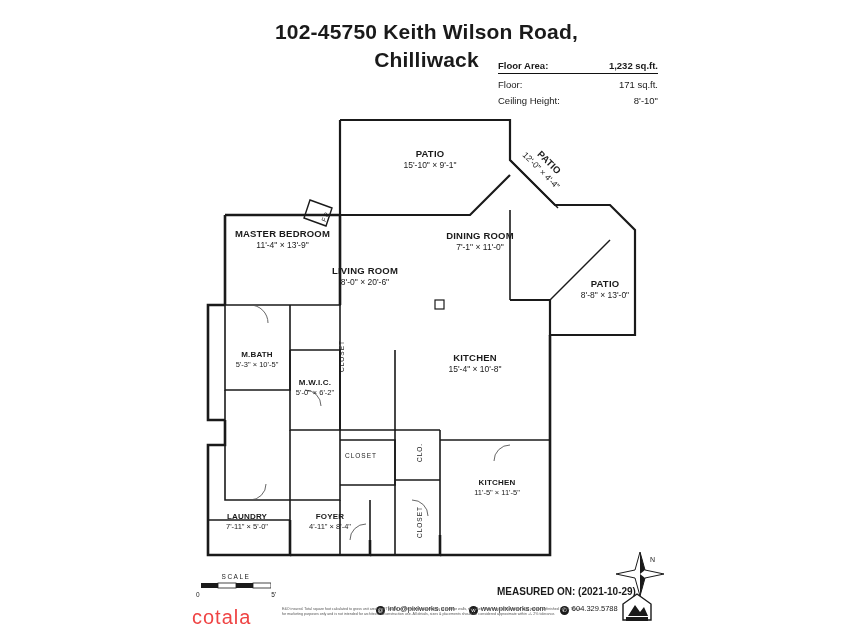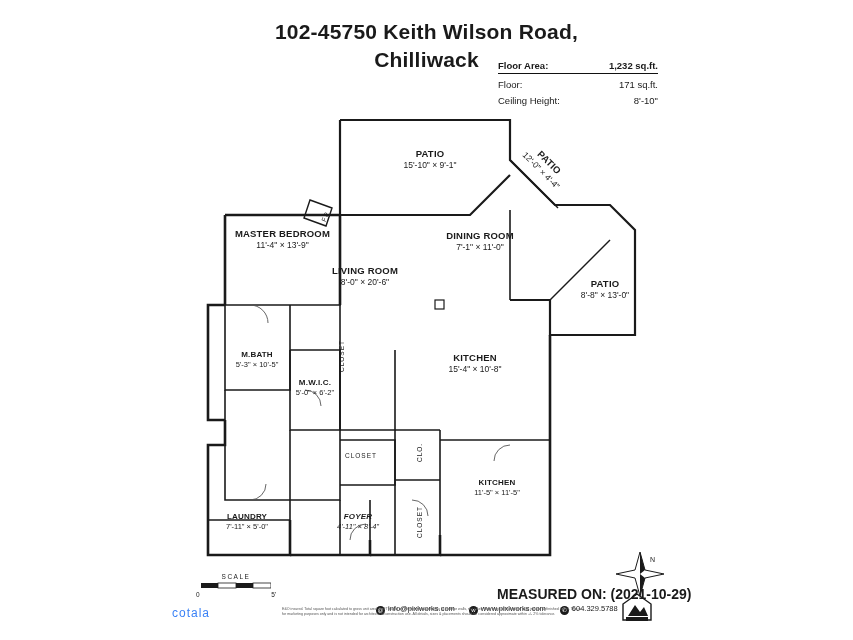--- a/index.html
+++ b/index.html
@@ -47,25 +47,25 @@
   .rm .d{font-size:8.5px;}
   .rm.sm .n{font-size:8px;}
   .rm.sm .d{font-size:7.5px;}
   .vert{font-size:6.5px;letter-spacing:1px;}
 
   
   .scale{position:absolute;left:196px;top:573px;width:80px;text-align:center;}
   .scale .cap{font-size:6.5px;letter-spacing:1.5px;}
   .scale .ends{display:flex;justify-content:space-between;font-size:6.5px;margin-top:1px;}
 
-  .cotala{position:absolute;left:172px;top:606px;font-size:12px;letter-spacing:1px;color:#3b82f6;}
+  .cotala{position:absolute;left:192px;top:606px;font-size:20px;letter-spacing:1px;color:#ef4444;}
 
   .disclaimer{position:absolute;left:282px;top:607px;width:300px;font-size:3.6px;color:#555;line-height:1.5;}
 
-  .measured{position:absolute;left:497px;top:586px;font-size:14px;font-weight:bold;}
+  .measured{position:absolute;left:497px;top:586px;font-size:10px;font-weight:bold;}
 
   .contact{position:absolute;left:376px;top:604px;font-size:7.5px;display:flex;gap:14px;align-items:center;}
   .contact span.ic{display:inline-block;width:9px;height:9px;border-radius:50%;background:#1a1a1a;color:#fff;font-size:6px;line-height:9px;text-align:center;margin-right:3px;vertical-align:-1px;}
 
   .compass{position:absolute;left:612px;top:548px;width:56px;height:52px;}
   .logo{position:absolute;left:620px;top:592px;width:34px;height:32px;}
 </style>
 </head>
 <body>
 
@@ -216,21 +216,21 @@
       <div class="n">M.W.I.C.</div>
       <div class="d">5'-0" × 6'-2"</div>
     </div>
 
 
     <div class="rm sm" style="left:24px;top:412px;width:86px;">
       <div class="n">LAUNDRY</div>
       <div class="d">7'-11" × 5'-0"</div>
     </div>
 
-    <div class="rm sm" style="left:136px;top:412px;width:84px;font-style:italic;">
+    <div class="rm sm" style="left:108px;top:412px;width:84px;">
       <div class="n">FOYER</div>
       <div class="d">4'-11" × 8'-4"</div>
     </div>
 
     <div class="rm sm" style="left:262px;top:378px;width:110px;">
       <div class="n">KITCHEN</div>
       <div class="d">11'-5" × 11'-5"</div>
     </div>
 
     <div class="vert" style="position:absolute;left:140px;top:113px;transform:rotate(-68deg);">

